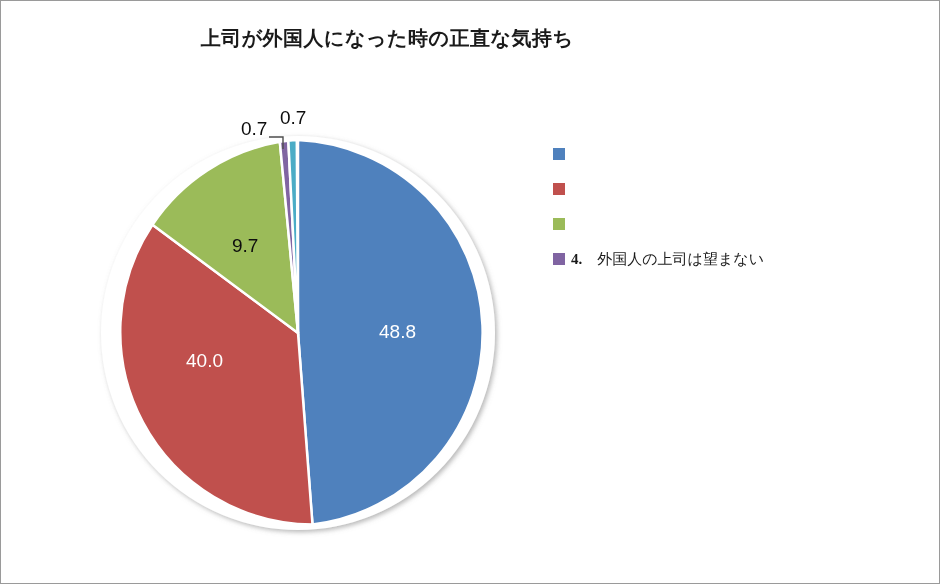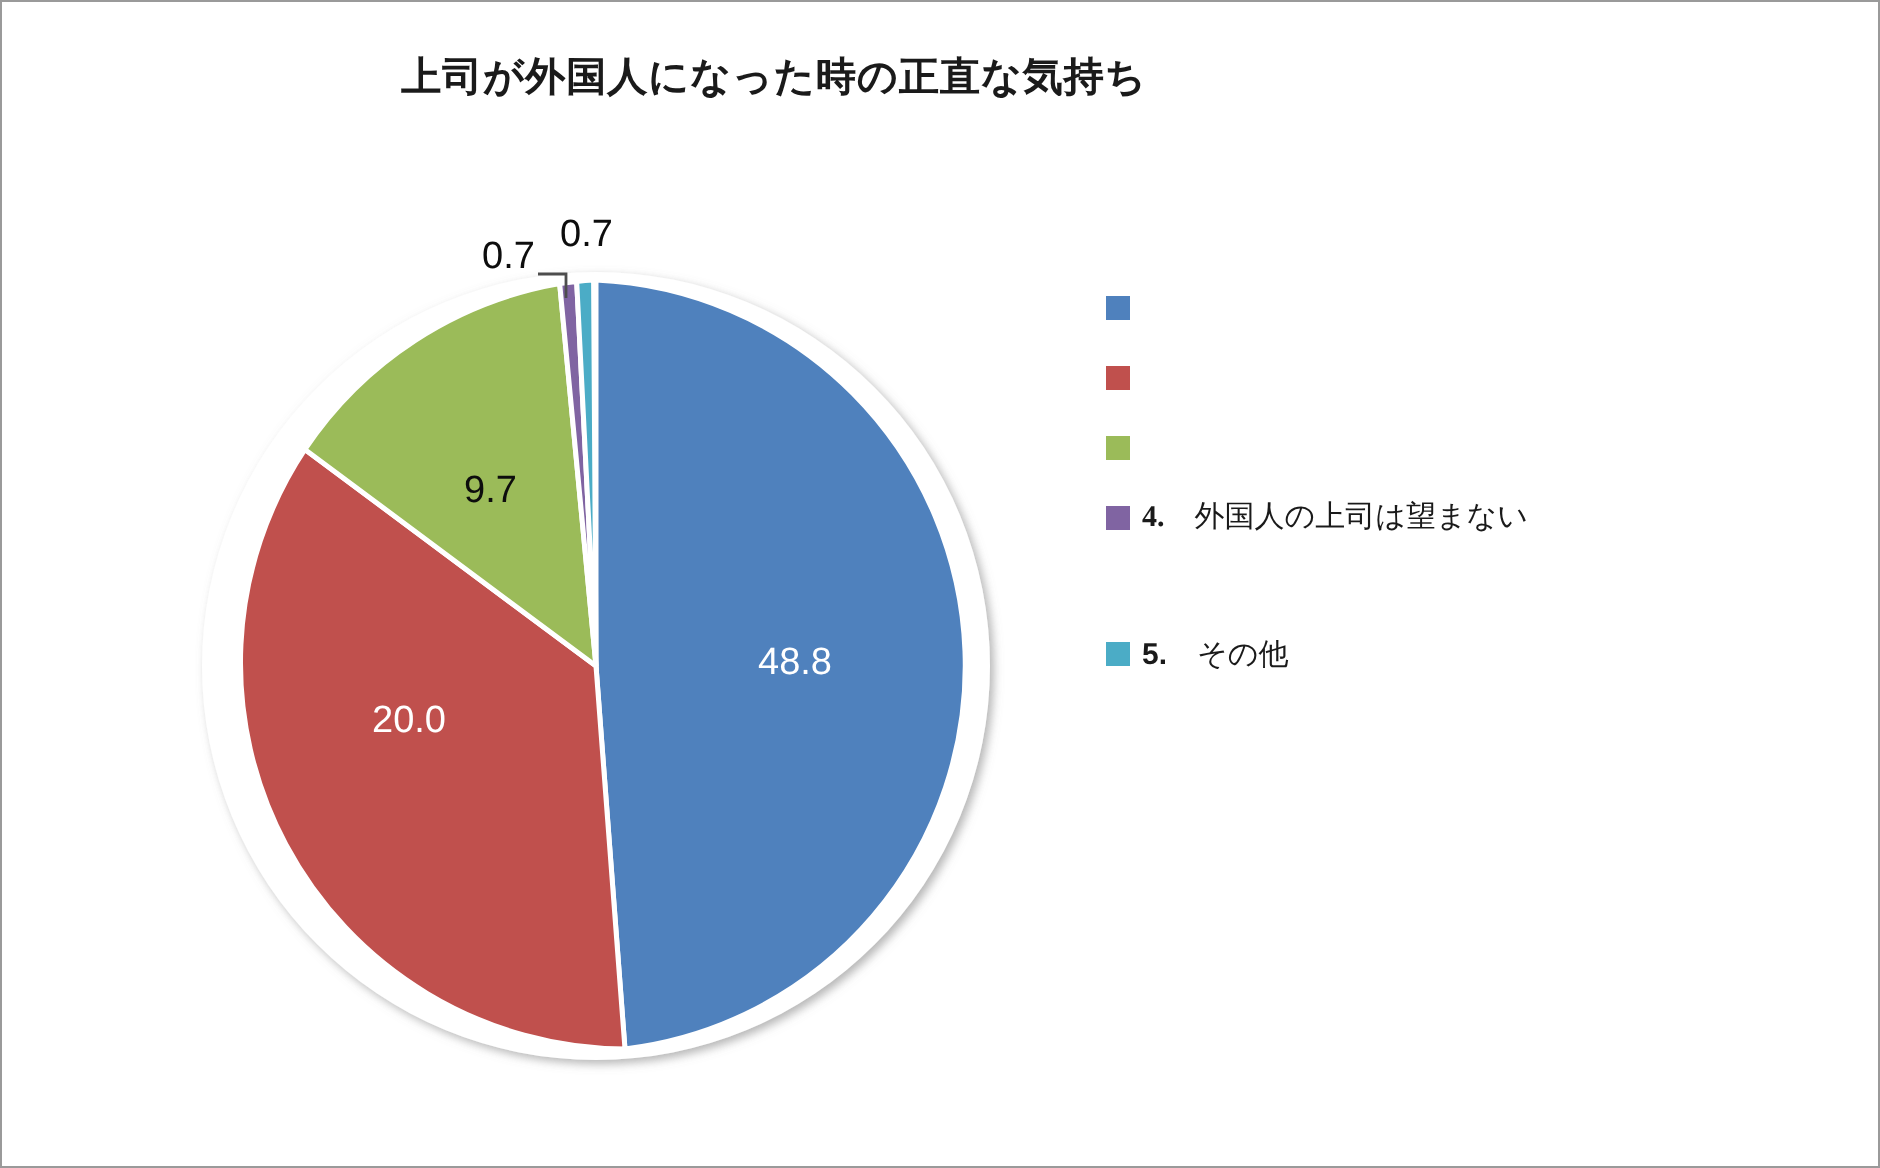--- a/index.html
+++ b/index.html
@@ -109,21 +109,21 @@
 
       <path d="M 201 202 L 182.83 10.80 A 193 193 0 0 1 191.34 9.71 Z" fill="#8064A2" stroke="#ffffff" stroke-width="2.5"></path>
 
       <path d="M 201 202 L 191.34 9.71 A 193 193 0 0 1 199.79 9.00 Z" fill="#4BACC6" stroke="#ffffff" stroke-width="2.5"></path>
 
       <polyline points="186,18 186,6 172,6" fill="none" stroke="#4d4d4d" stroke-width="1.4"></polyline>
     </svg>
 
     <div class="slice-label inside" style="left: 262px; top: 190px; margin-left: 20px;">48.8</div>
 
-    <div class="slice-label inside" style="left: 89px; top: 219px;">20.0</div>
+    <div class="slice-label inside" style="left: 89px; top: 219px;">40.0</div>
 
     <div class="slice-label outside" style="left: 135px; top: 68px; margin-top: 36px;">9.7</div>
 
     <div class="slice-label outside" style="left: 144px; top: -13px;">0.7</div>
 
     <div class="slice-label outside" style="left: 183px; top: -24px;">0.7</div>
   </div>
 
   <div id="legend">
 
@@ -137,19 +137,15 @@
 
     <div class="legend-item">
       <span class="legend-swatch" style="background:#9BBB59;"></span>
     </div>
 
     <div class="legend-item" style="margin-bottom:46px;font-family:Liberation Serif, serif;">
       <span class="legend-swatch" style="background:#8064A2;"></span>
       <span class="legend-text"><span class="legend-index">4.</span><span>　外国人の上司は望まない</span></span>
     </div>
 
-    <div class="legend-item">
-      <span class="legend-swatch" style="background:#4BACC6;"></span>
-      <span class="legend-text"><span class="legend-index">5.</span><span>　その他</span></span>
-    </div>
 
   </div>
 </div>
 
 </body></html>

